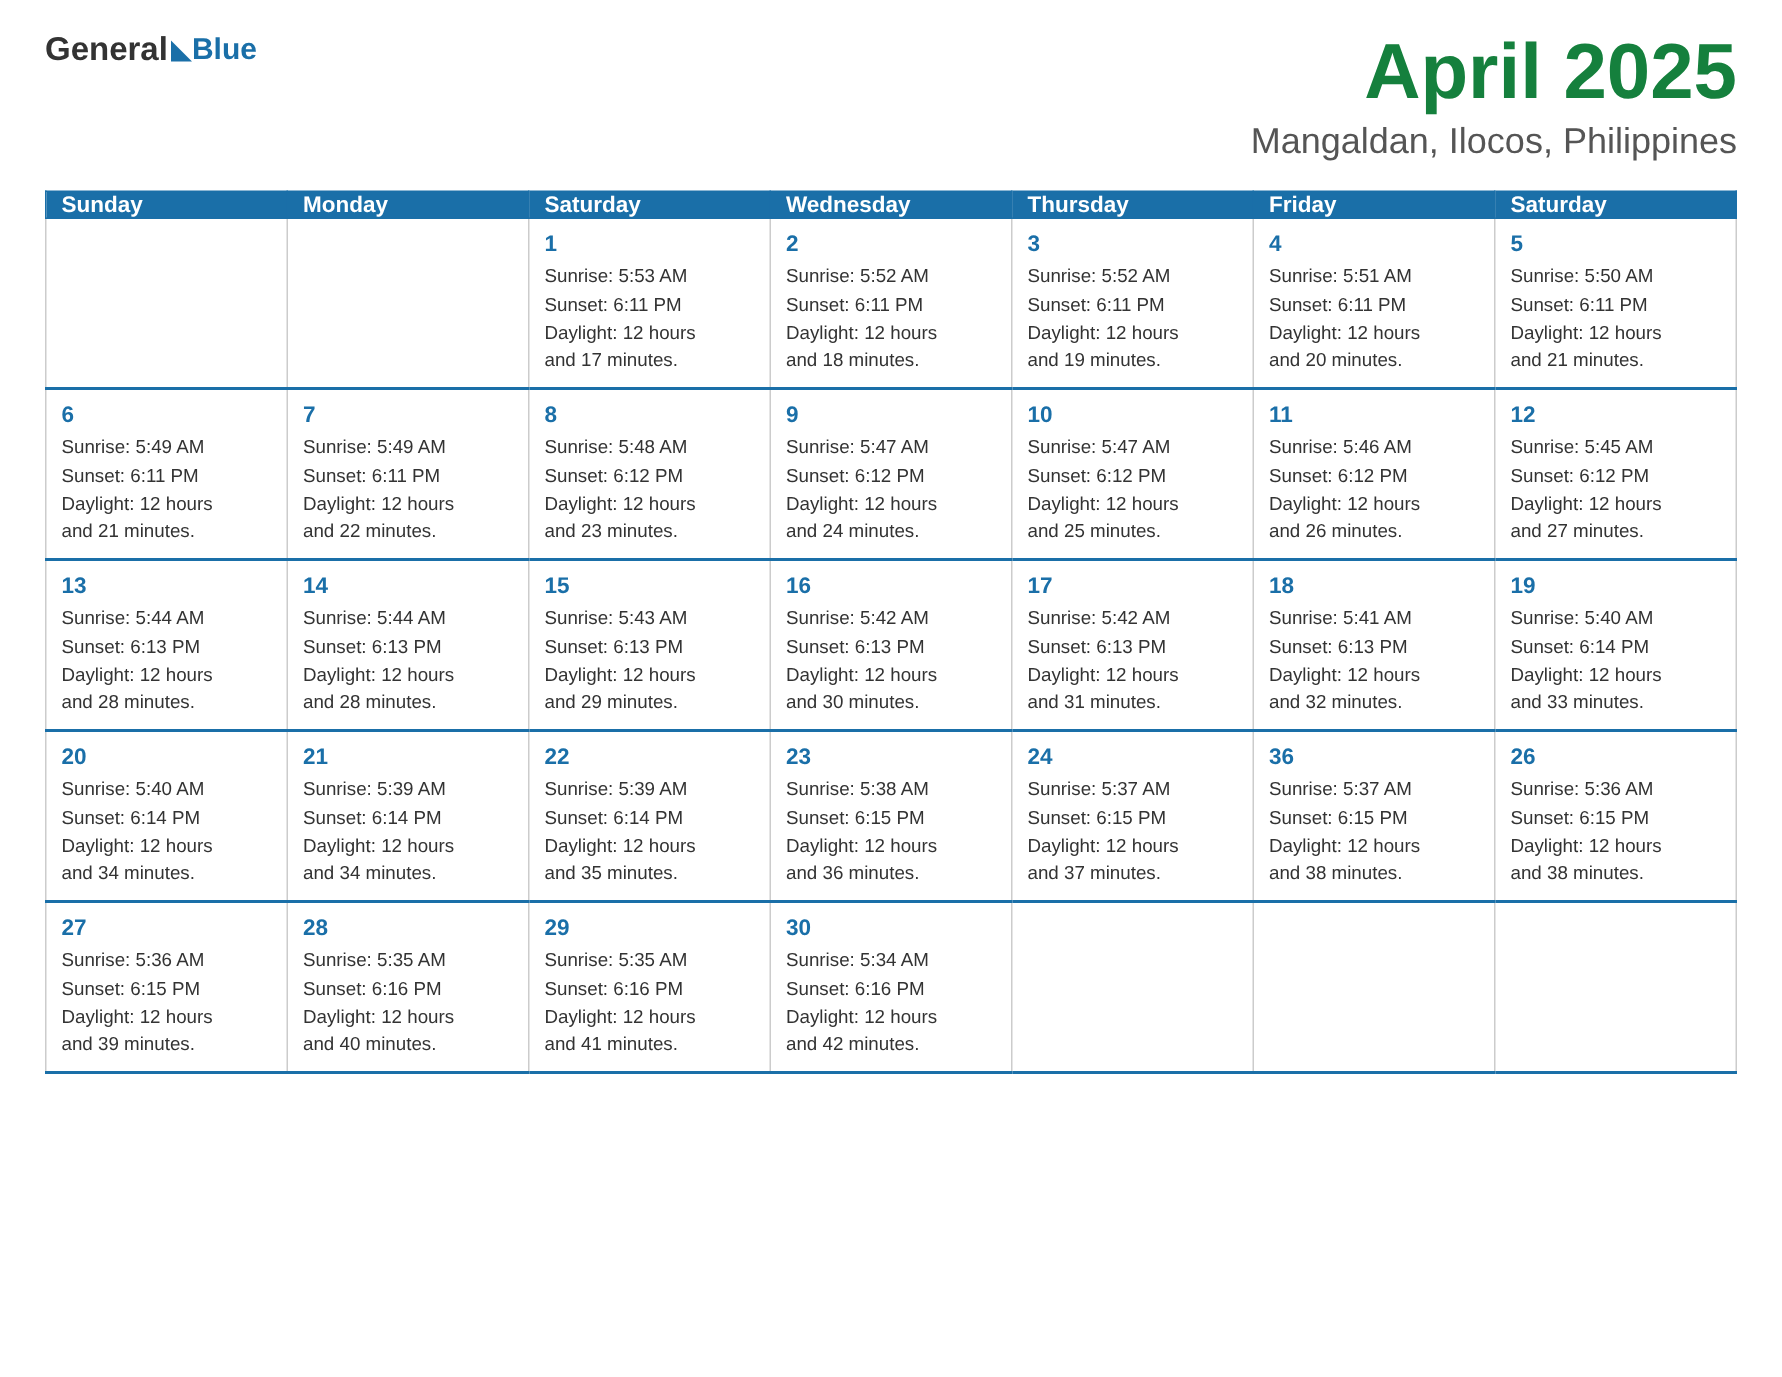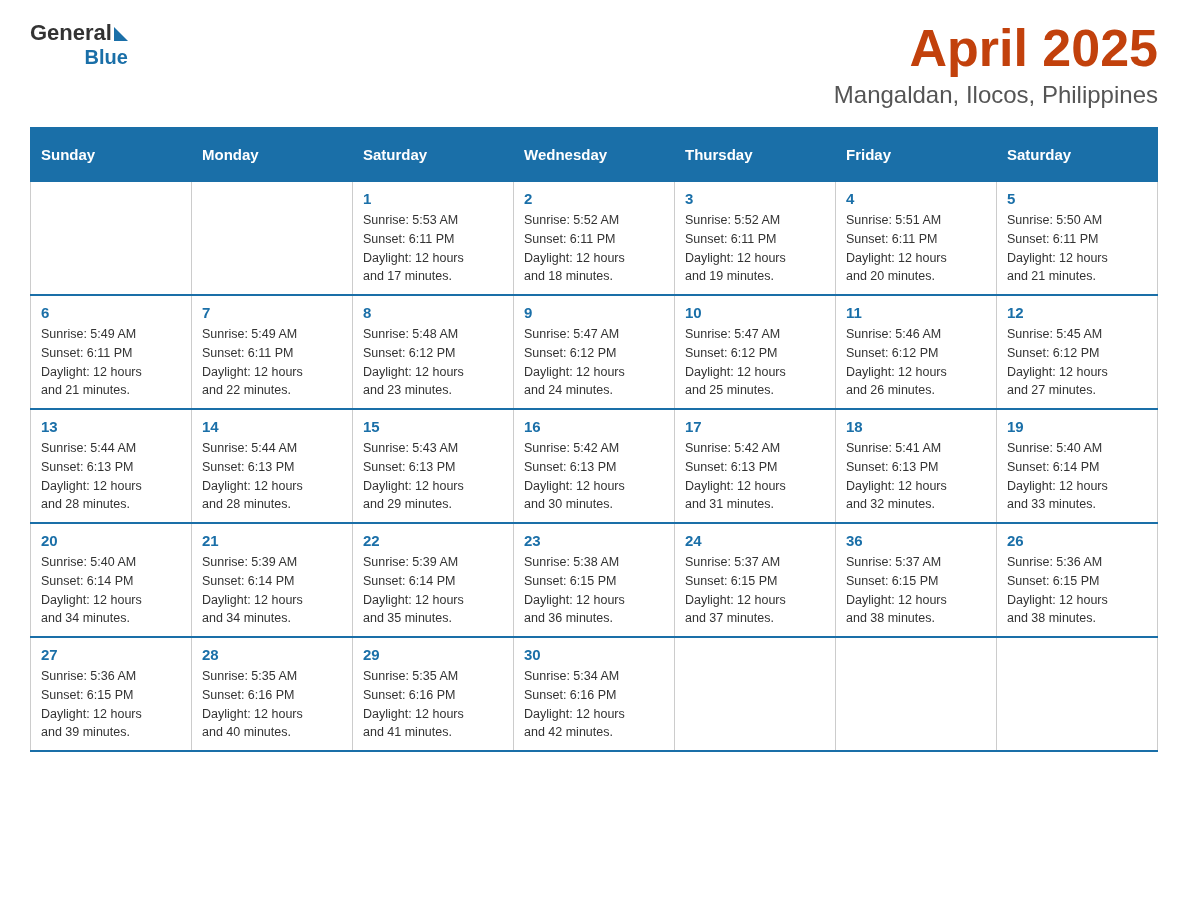--- a/index.html
+++ b/index.html
@@ -31,53 +31,52 @@
       width: 0;
       height: 0;
       border-left: 14px solid #1a6fa8;
       border-top: 14px solid transparent;
       border-bottom: 0px solid transparent;
       margin-left: 2px;
       margin-top: 2px;
     }
     .logo-wrapper {
       display: flex;
-      flex-direction: column;
-      align-items: flex-end;
+      align-items: center;
     }
     .logo-row {
       display: flex;
       align-items: center;
     }
     .title-area {
       text-align: right;
     }
     .month-title {
       font-size: 52px;
       font-weight: bold;
-      color: #c2410c;
+      color: #15803d;
       line-height: 1.1;
     }
     .location {
       font-size: 24px;
       color: #555;
       margin-top: 4px;
       text-align: center;
     }
     .calendar {
       width: 100%;
       border-collapse: collapse;
       border: 1px solid #bbb;
     }
     .calendar th {
       background-color: #1a6fa8;
       color: #fff;
       font-size: 15px;
       font-weight: bold;
-      padding: 18px 10px;
+      padding: 0 10px;
       text-align: left;
       border: 1px solid #1a6fa8;
     }
     .calendar td {
       vertical-align: top;
       padding: 8px 10px;
       border: 1px solid #ccc;
       width: 14.28%;
       min-height: 110px;
       font-size: 13px;

